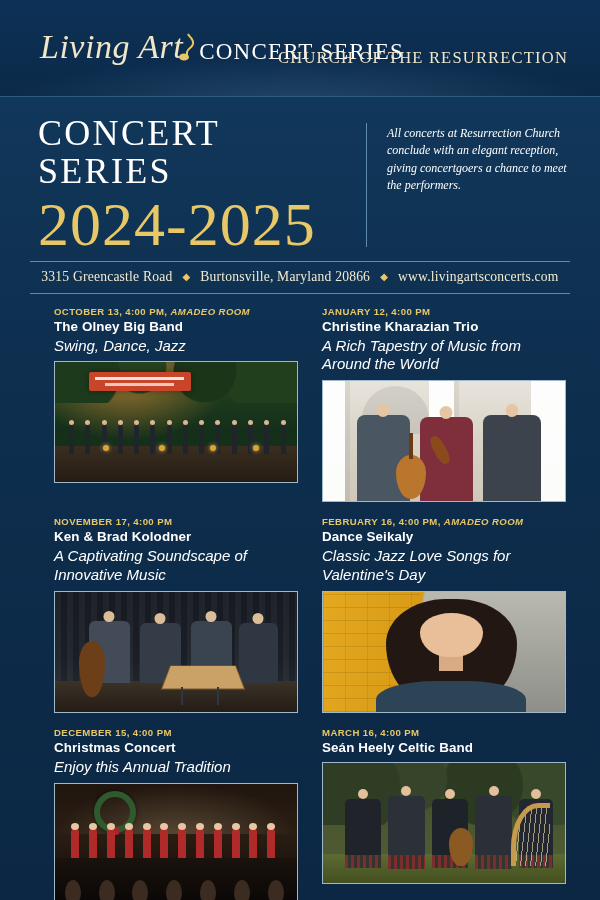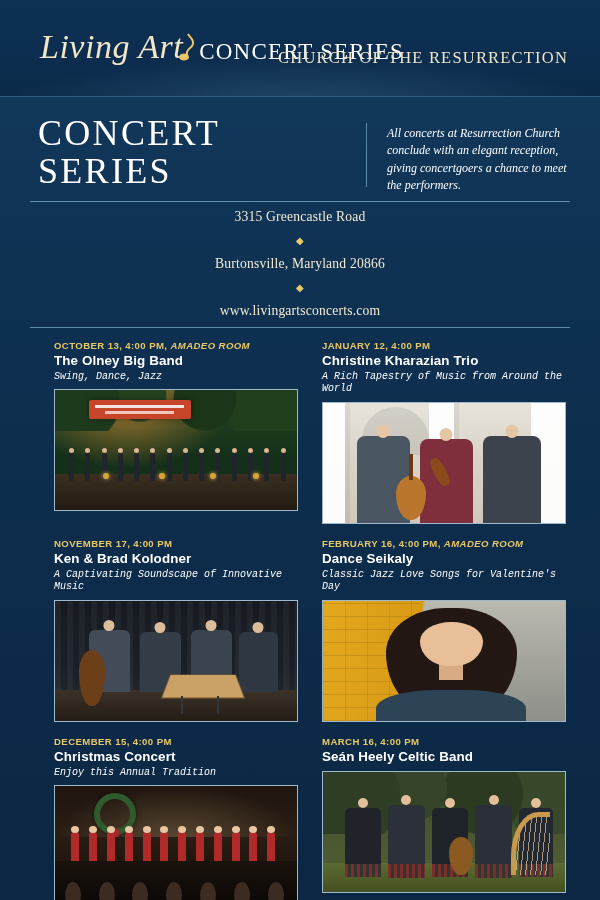--- a/index.html
+++ b/index.html
@@ -124,21 +124,20 @@
   .address {
     display: flex;
     justify-content: center;
     align-items: center;
     gap: 10px;
     color: #f2ead2;
     font-family: "Liberation Serif", serif;
     font-size: 13.6px;
     padding: 7px 0 8px 0;
     letter-spacing: 0.2px;
-    flex-direction: column;
   }
   .diamond { color: #e8c766; font-size: 10px; }
   
   .grid {
     display: grid;
     grid-template-columns: 1fr 1fr;
     column-gap: 24px;
     row-gap: 0px;
     padding: 12px 34px 0 54px;
   }
@@ -155,23 +154,23 @@
   .ev-date .room { font-style: italic; font-weight: bold; }
   .ev-title {
     font-family: "Liberation Sans", sans-serif;
     font-weight: bold;
     font-size: 13.4px;
     color: #ffffff;
     letter-spacing: 0.1px;
     line-height: 1.2;
   }
   .ev-sub {
-    font-family: Liberation Mono, monospace;
+    font-family: Liberation Sans, sans-serif;
     font-style: italic;
-    font-size: 10px;
+    font-size: 15px;
     color: #ffffff;
     margin-top: 2px;
     line-height: 1.25;
   }
   .photo {
     margin-top: 6px;
     width: 100%;
     height: 122px;
     border: 1px solid #9fb8cc;
     box-sizing: border-box;
@@ -501,20 +500,21 @@
         </svg>
       </span>
       <span class="logo-concert">CONCERT SERIES</span>
     </div>
     <div class="church">Church of the Resurrection</div>
   </div>
 
   <div class="title-block">
     <div class="title-left">
       <div class="cs-line">Concert Series</div>
+      <div class="years">2024-2025</div>
     </div>
     <div class="title-divider"></div>
     <div class="blurb">All concerts at Resurrection Church conclude with an elegant reception, giving concertgoers a chance to meet the performers.</div>
   </div>
 
   <div class="addr-rule-top"></div>
   <div class="address">
     <span>3315 Greencastle Road</span>
     <span class="diamond">◆</span>
     <span>Burtonsville, Maryland 20866</span>

